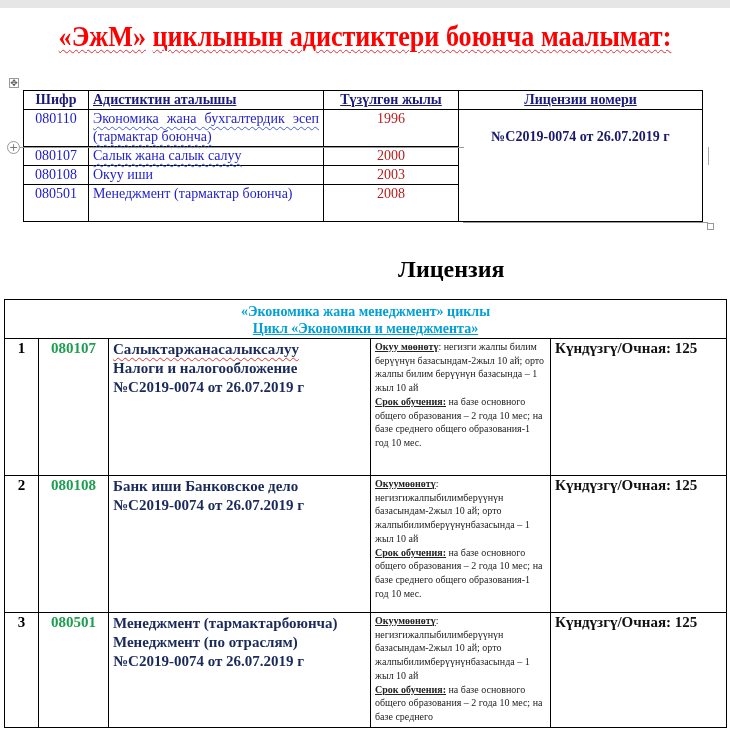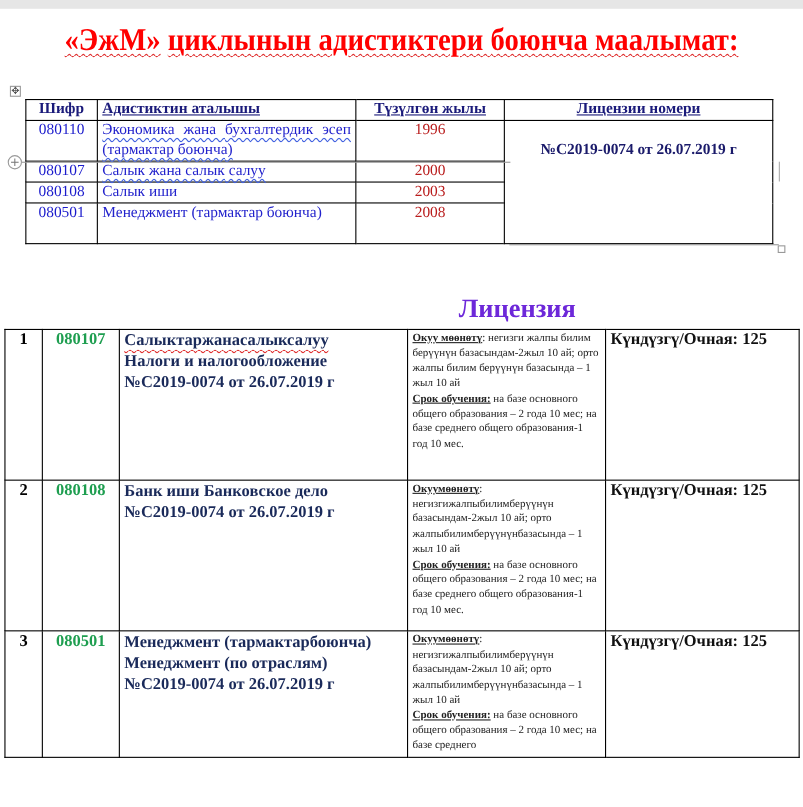--- a/index.html
+++ b/index.html
@@ -44,21 +44,21 @@
   table.t1 td, table.t1 th { border: 1px solid #000; padding: 0 4px; vertical-align: top; line-height: 18px; }
   table.t1 th { color: #1a1a7a; font-weight: bold; height: 18px; }
   .c-code { width: 56px; text-align: center; }
   .c-name { width: 226px; text-align: justify; }
   .c-year { width: 126px; text-align: center; color: #b91c1c; }
   .c-lic { width: 235px; text-align: center; vertical-align: top; }
   .lic-num { color: #1a1a6a; font-weight: bold; font-size: 14px; display: block; margin-top: 18px; }
   .name-cell { color: #2222cc; }
 
   .license-heading {
-    position: absolute; left: 417px; top: 256px; color: #6d28d9; font-weight: bold; font-size: 24px; margin-top: 12px;
+    position: absolute; left: 398px; top: 256px; color: #000000; font-weight: bold; font-size: 24px;
   }
 
   
   table.t2 {
     position: absolute; left: 4px; top: 299px; border-collapse: collapse; width: 722px;
     table-layout: fixed;
   }
   table.t2 td { border: 1px solid #000; vertical-align: top; padding: 1px 4px; }
   .cycle-head { text-align: center; color: #00a0d8; font-weight: bold; font-size: 14px; line-height: 17px; padding: 3px 0 1px 0 !important; }
   .num { font-weight: bold; font-size: 15px; text-align: center; color: #000; }
@@ -99,21 +99,21 @@
       <span class="lic-num">№С2019-0074 от 26.07.2019 г</span>
     </td>
   </tr>
   <tr>
     <td class="c-code">080107</td>
     <td class="c-name name-cell" style="text-align:left"><span class="sqb">Салык жана салык салуу</span></td>
     <td class="c-year">2000</td>
   </tr>
   <tr>
     <td class="c-code">080108</td>
-    <td class="c-name name-cell" style="text-align:left">Салык иши</td>
+    <td class="c-name name-cell" style="text-align:left">Окуу иши</td>
     <td class="c-year">2003</td>
   </tr>
   <tr style="height:37px">
     <td class="c-code">080501</td>
     <td class="c-name name-cell">Менеджмент (тармактар боюнча)</td>
     <td class="c-year">2008</td>
   </tr>
 </tbody>
   </table>
 
@@ -127,20 +127,26 @@
 
 <table class="t2">
   <colgroup>
     <col style="width:34px">
       <col style="width:70px">
       <col style="width:262px">
       <col style="width:180px">
       <col style="width:176px">
   </colgroup>
   <tbody>
+      <tr>
+    <td colspan="5" class="cycle-head">
+      <div>«Экономика жана менеджмент» циклы</div>
+      <div class="ul">Цикл «Экономики и менеджмента»</div>
+    </td>
+  </tr>
 
   <tr class="r1">
     <td class="num">1</td>
     <td class="code2">080107</td>
     <td class="prog">
       <div class="sq">Салыктаржанасалыксалуу</div>
       <div>Налоги и налогообложение</div>
       <div>№С2019-0074 от 26.07.2019 г</div>
     </td>
     <td class="terms">

